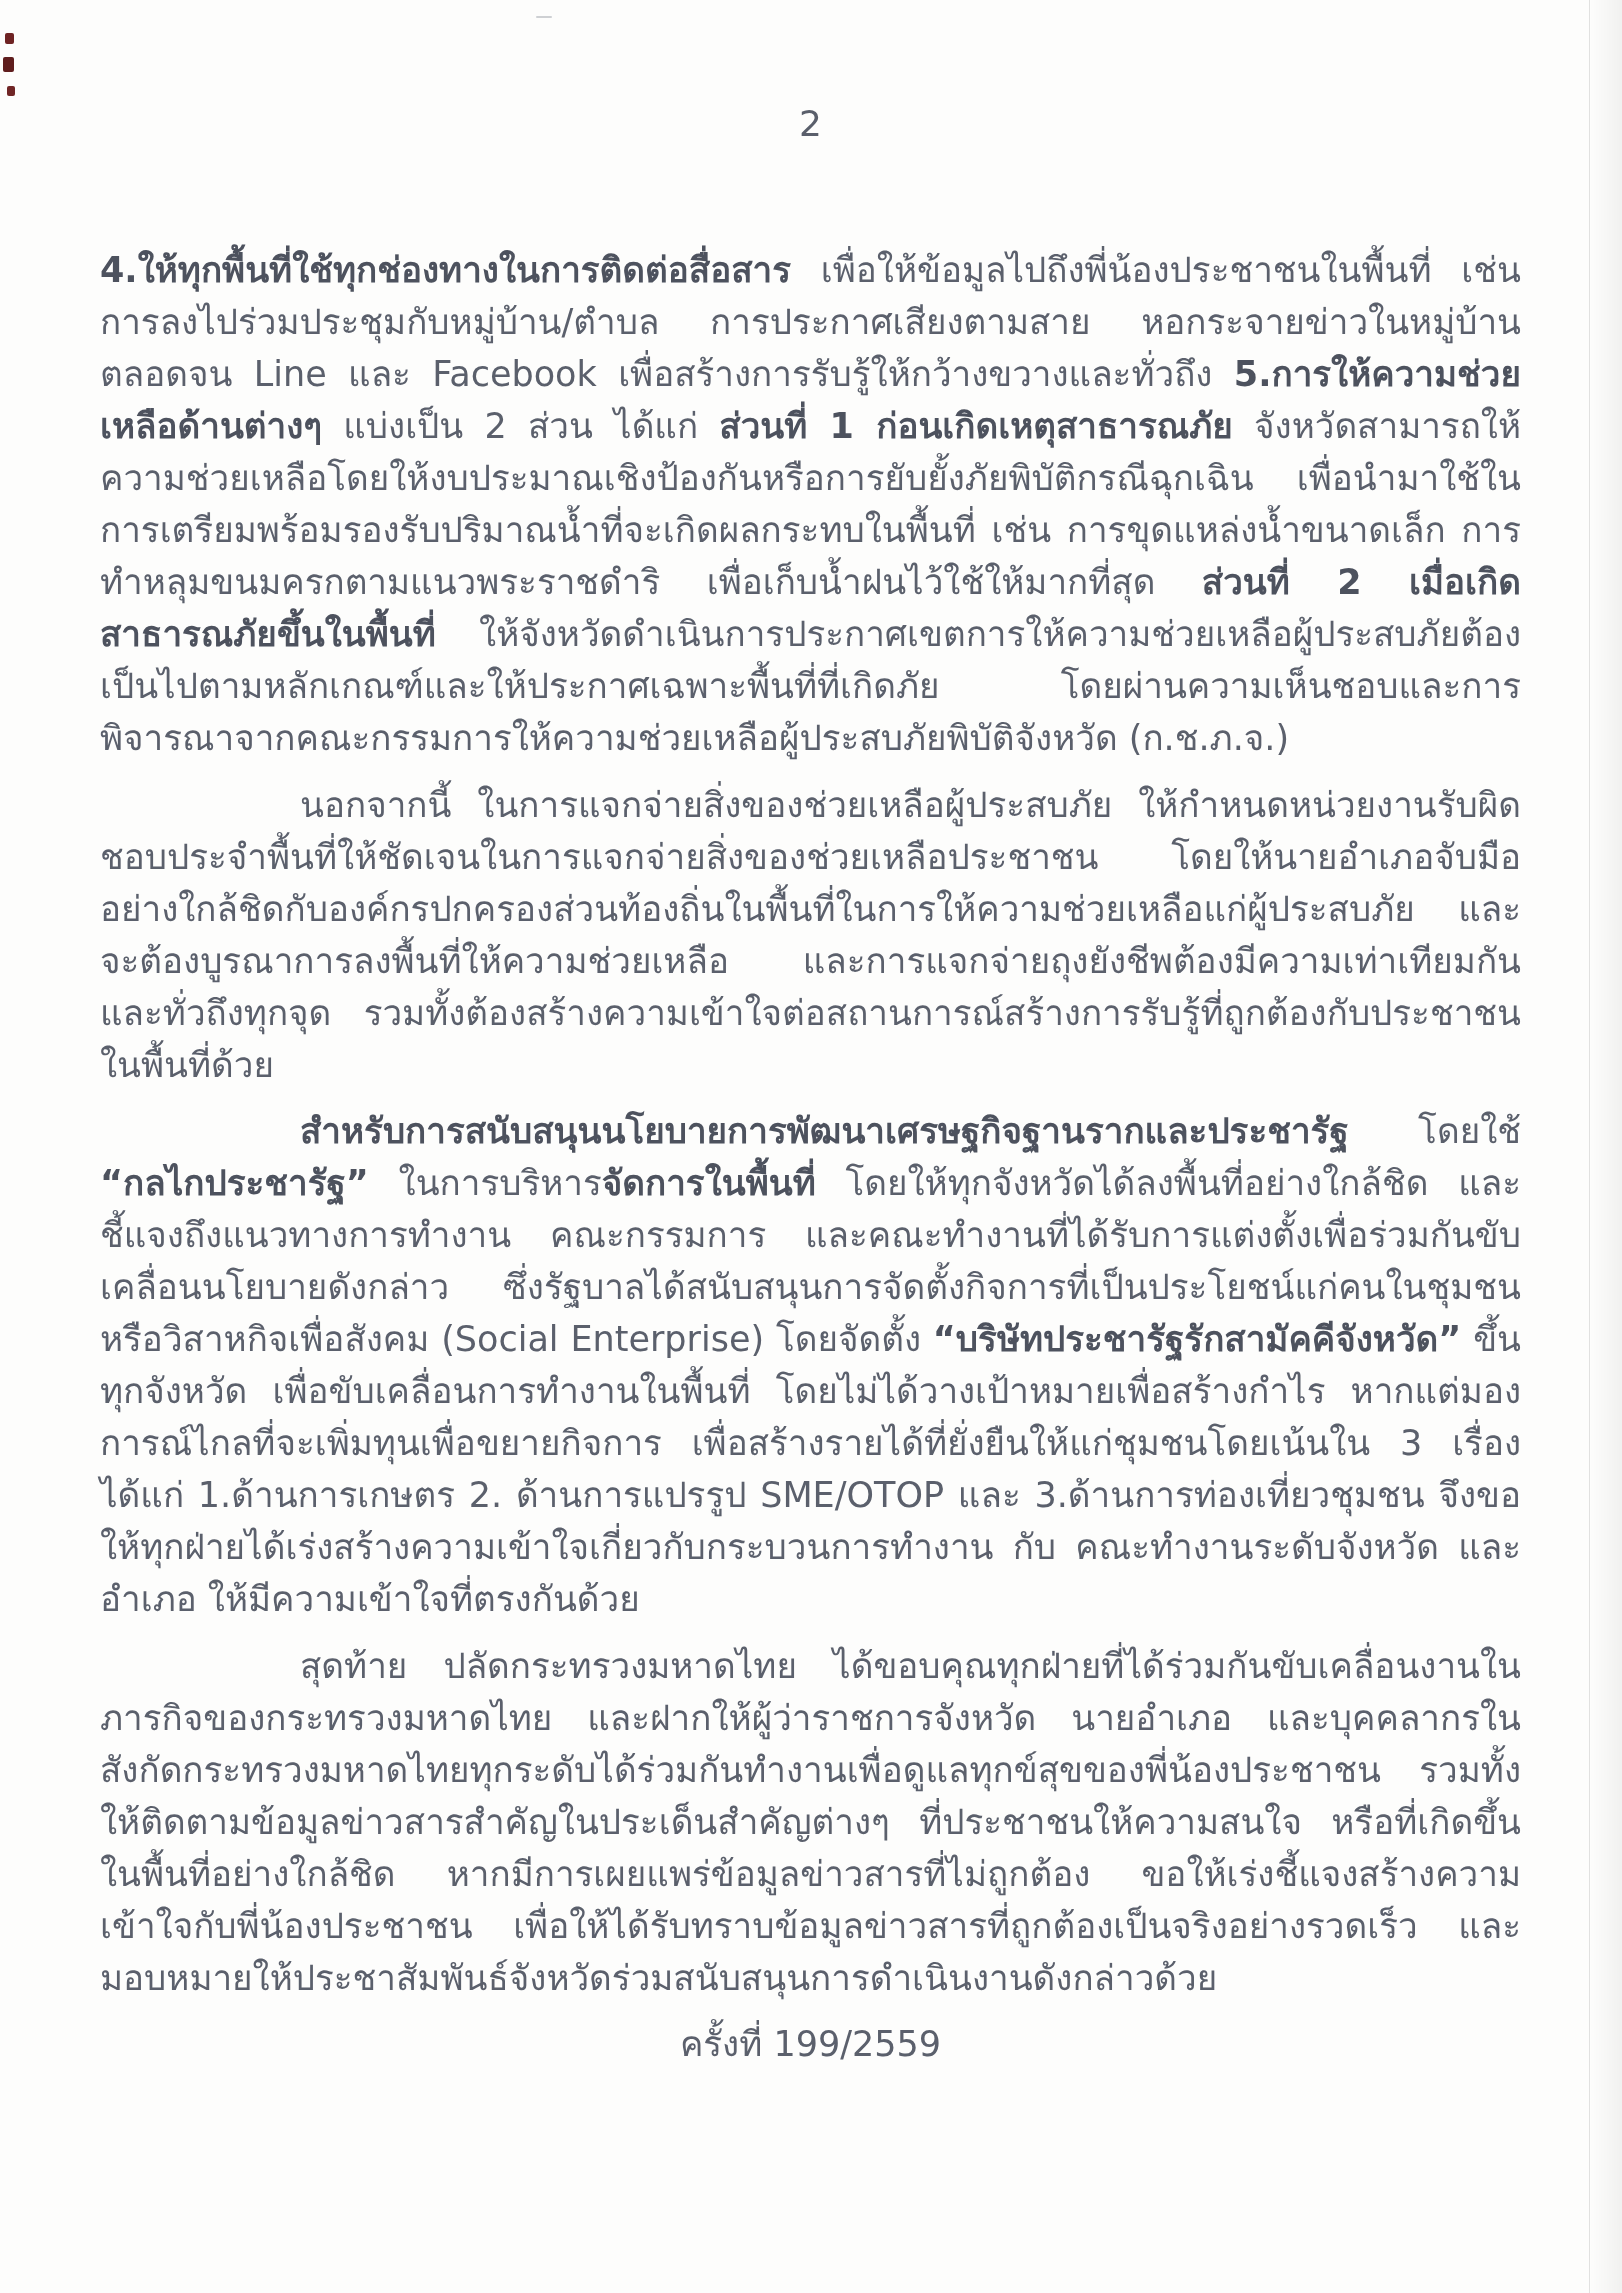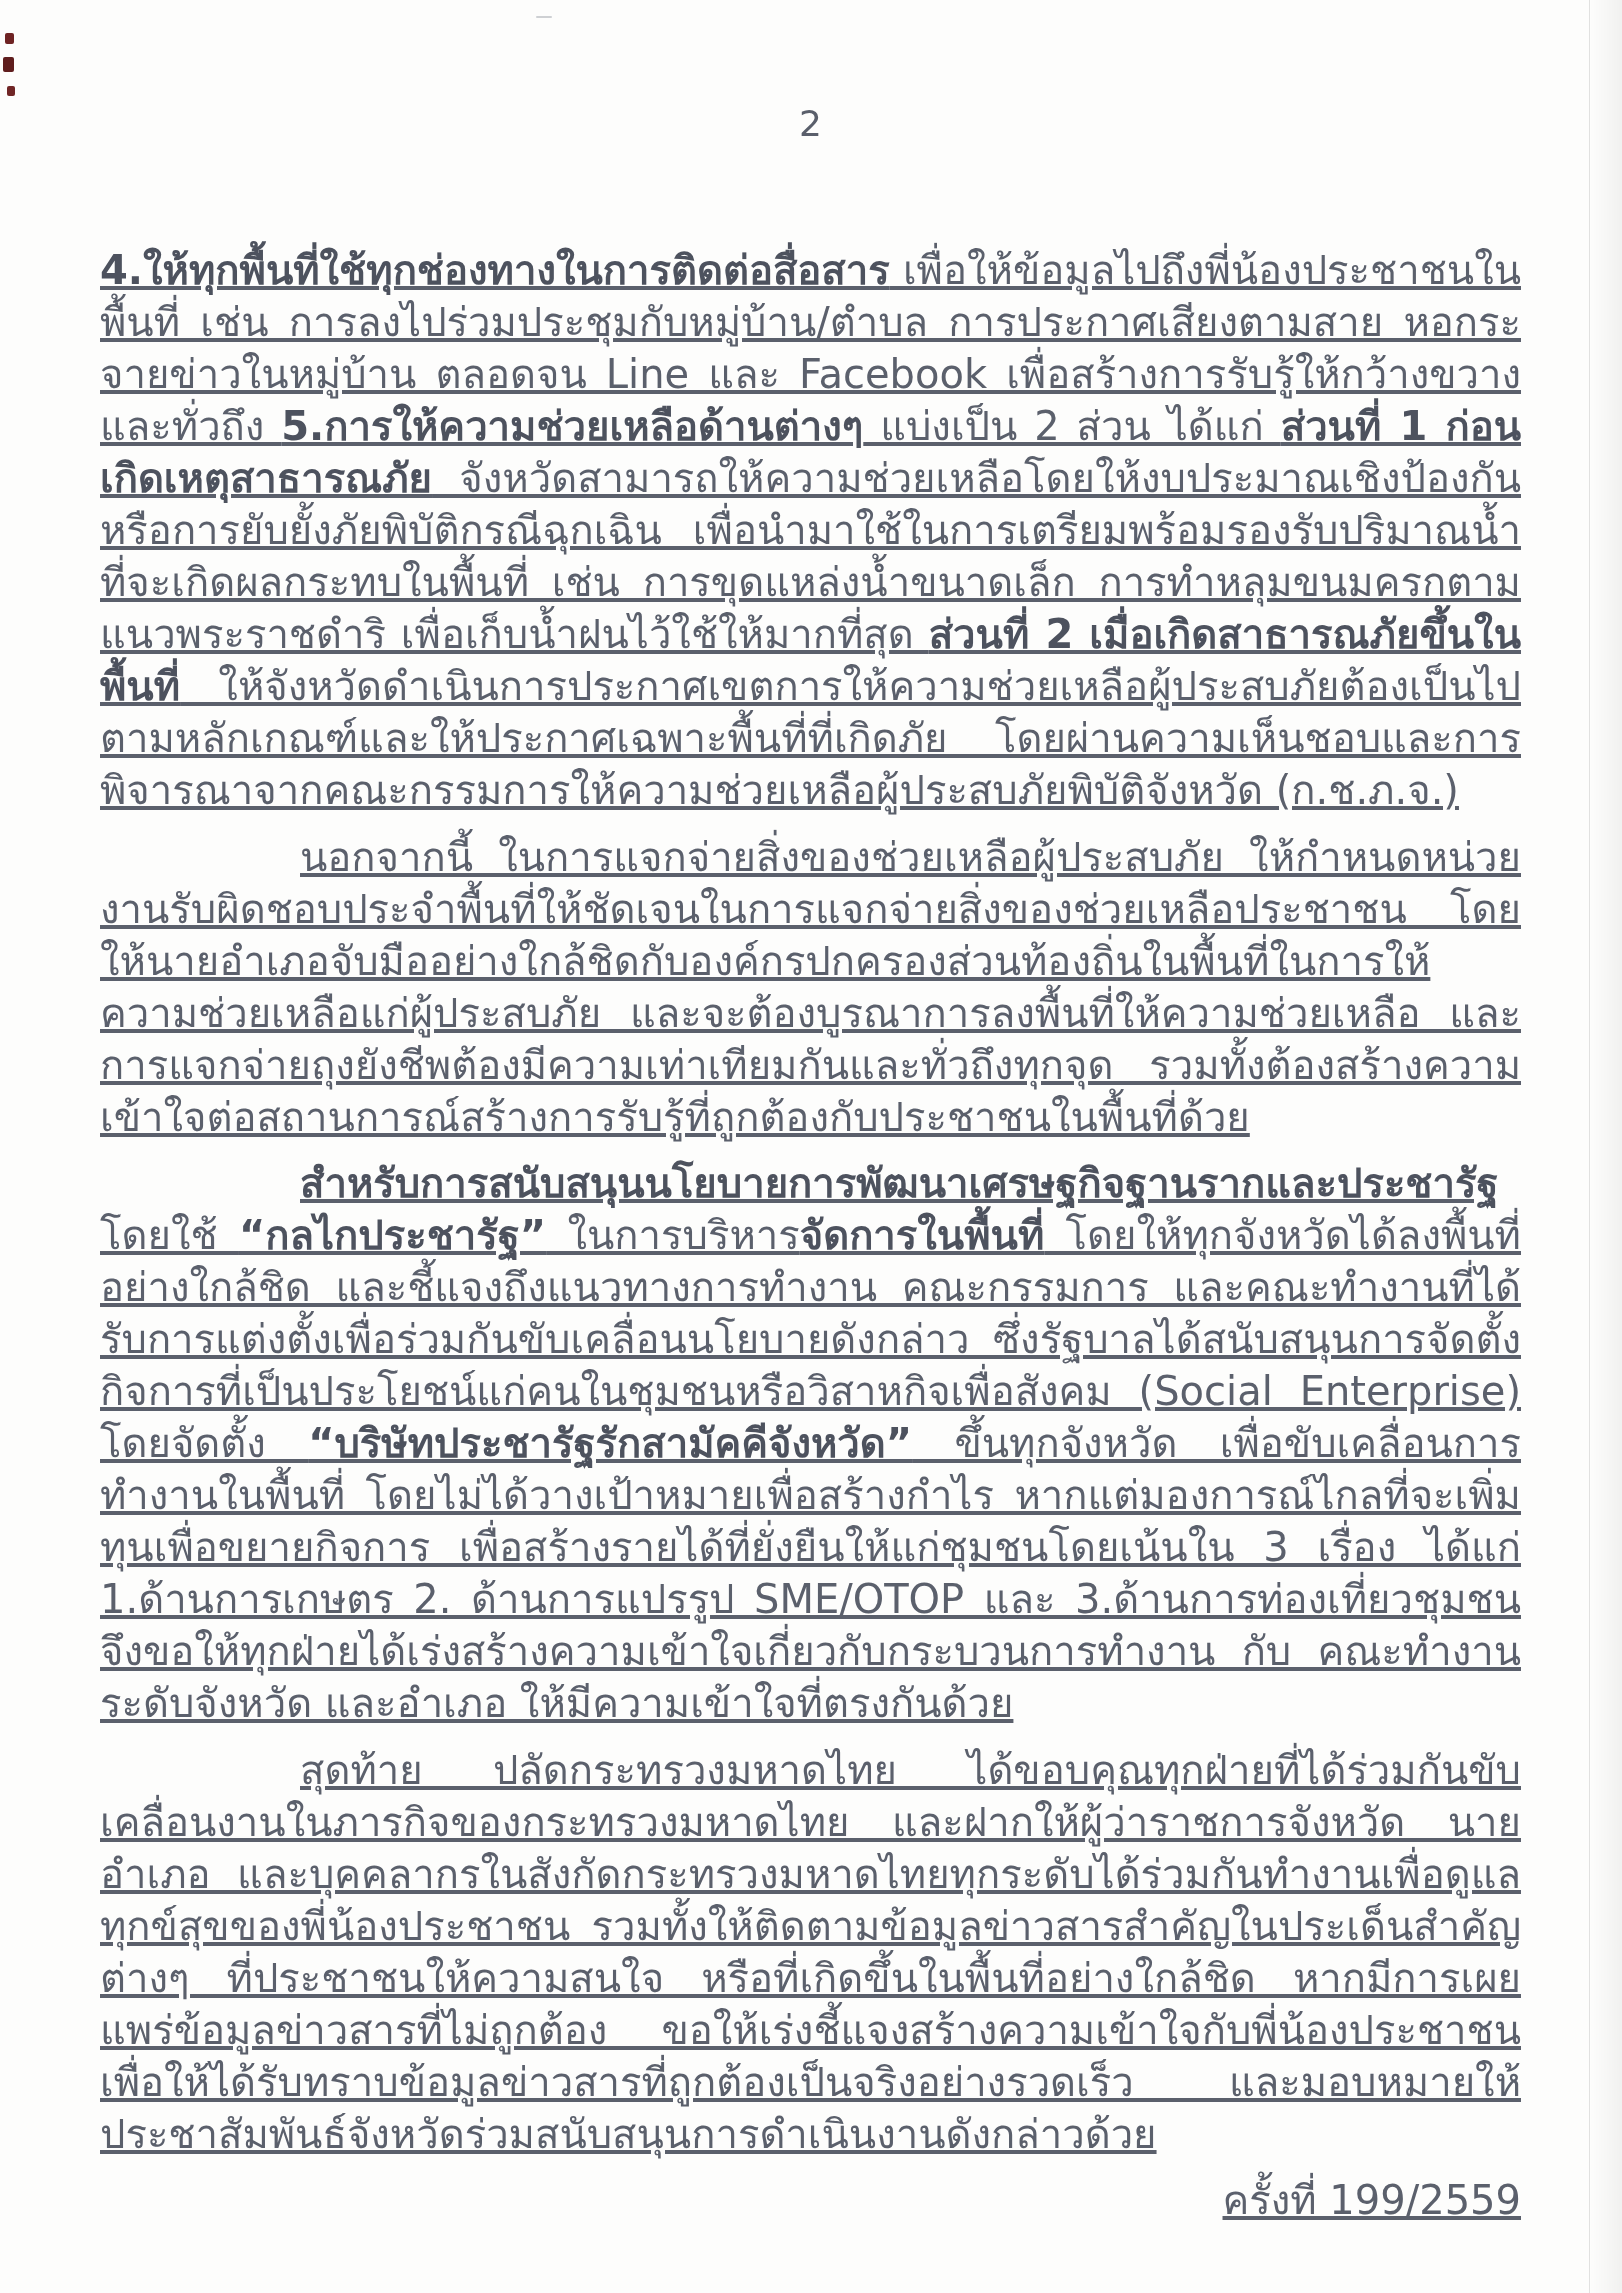--- a/index.html
+++ b/index.html
@@ -29,29 +29,28 @@
   .speck2 { left:2.9px;  top:57px; width:10.7px; height:14.6px; background:#5f1d1d; }
   .speck3 { left:6.8px;  top:86px; width:7.8px;  height:9.8px; background:#702626; }
 
   .page-number {
     position:absolute; top:103px; left:100px; width:1421px;
     text-align:center;
     font-size:36px; color:#5a5f6b;
   }
   .doc-body {
     position:absolute; top:244px; left:100px; width:1421px;
-    font-size:40px; line-height:52px;
+    font-size:35px; line-height:52px;
     color:#5b606c;
     text-align:justify;
-    text-decoration:underline;
   }
   .doc-body p { margin:0 0 14.6px 0; }
   .doc-body p.indent { text-indent:200px; }
   .b { font-weight:bold; color:#4d525e; }
-  .footer-line { margin-left:27px; text-align:right; }
+  .footer-line { margin-left:27px; text-align:center; }
   .footer-block p { margin:0 0 9.8px 0; }
 </style>
 </head>
 <body>
 
 <div class="page">
 
   <div class="scan-edge-right"></div>
   <div class="scan-dash"></div>
   <div class="speck speck1"></div>

